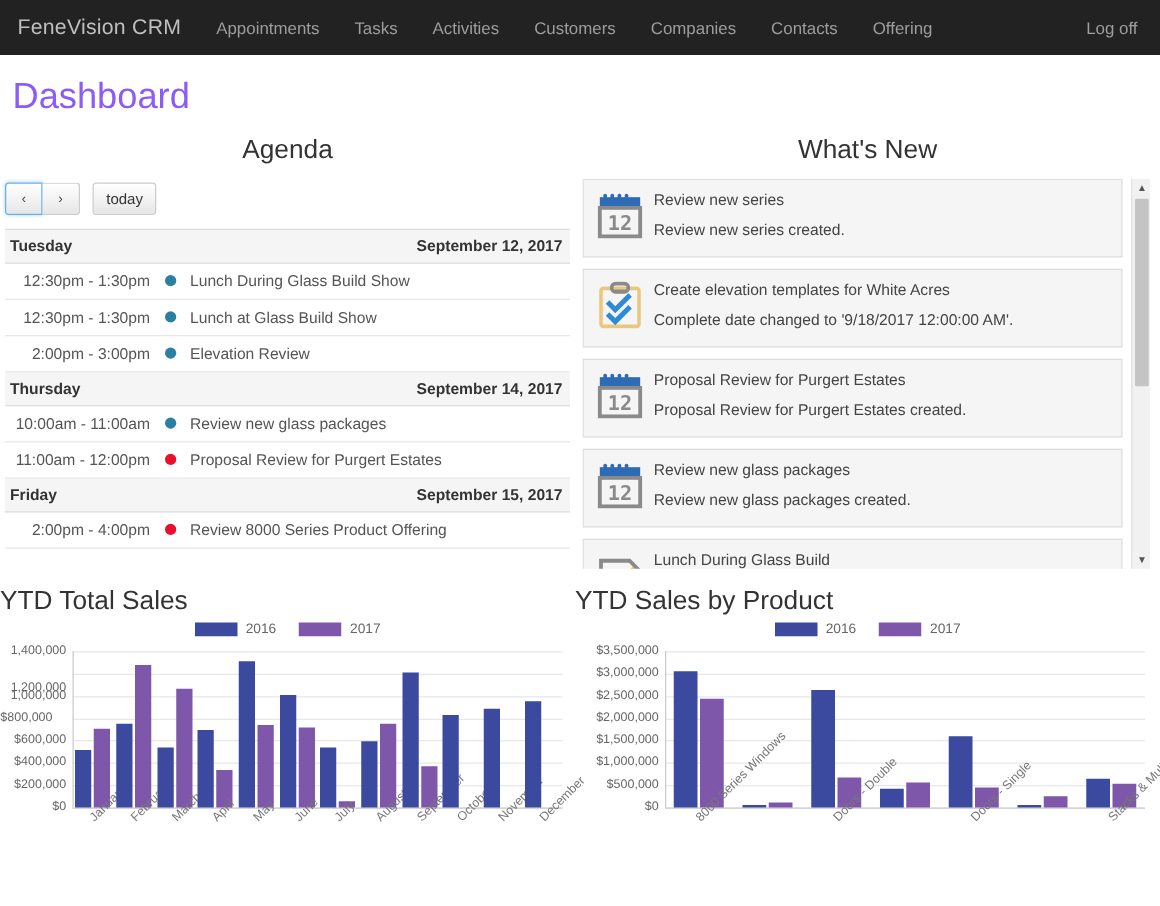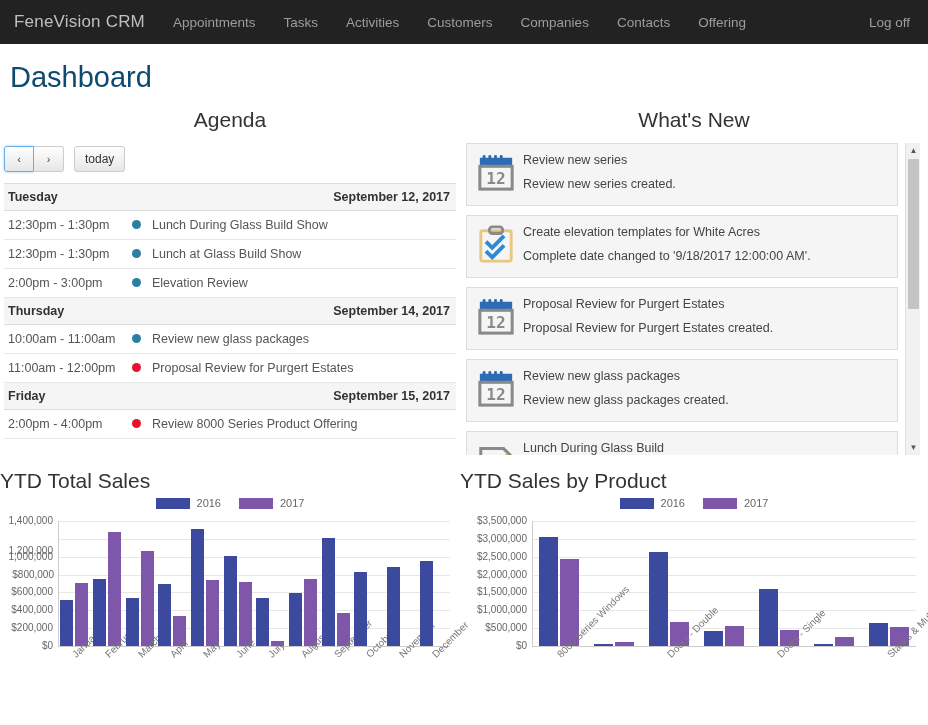--- a/index.html
+++ b/index.html
@@ -42,21 +42,21 @@
     color: #9d9d9d;
     font-size: 13.5px;
     white-space: nowrap;
     cursor: pointer;
   }
 
   
   .page-title {
     font-size: 29px;
     font-weight: 400;
-    color: #0c4a6e;
+    color: #8b5cf6;
     padding: 16px 0 6px 10px;
     margin: 0;
     line-height: 1.2;
   }
 
   
   .columns { display: flex; width: 928px; }
   .col-left  { width: 460px; }
   .col-right { width: 468px; }
 
@@ -119,21 +119,21 @@
     padding: 6px 6px 6px 4px;
   }
   .day-head td.right { text-align: right; }
   .evt-row td {
     border-bottom: 1px solid #e8e8e8;
     padding: 7px 4px;
     font-size: 12.5px;
     color: #555555;
     vertical-align: middle;
   }
-  .evt-time { width: 120px; white-space: nowrap; }
+  .evt-time { width: 120px; white-space: nowrap; text-align: right; }
   .evt-dot-cell { width: 24px; text-align: center; }
   .dot { display: inline-block; width: 9px; height: 9px; border-radius: 50%; }
   .dot.teal { background: #2a7fa3; }
   .dot.red  { background: #e8112d; }
   .evt-title { color: #555555; }
 
   
   .feed-wrap {
     position: relative;
     margin: 5px 8px 0 6px;
@@ -417,21 +417,21 @@
     <div class="plot" id="plot1" style="width:460px;height:195px;">
         <div class="gridline" style="left: 58px; top: 133px; width: 392px;"></div>
         <div class="axis-label" style="top: 127px; left: 0px; width: 53px;">$0</div>
         <div class="gridline" style="left: 58px; top: 115.143px; width: 392px;"></div>
         <div class="axis-label" style="top: 109.143px; left: 0px; width: 53px;">$200,000</div>
         <div class="gridline" style="left: 58px; top: 97.2857px; width: 392px;"></div>
         <div class="axis-label" style="top: 91.2857px; left: 0px; width: 53px;">$400,000</div>
         <div class="gridline" style="left: 58px; top: 79.4286px; width: 392px;"></div>
         <div class="axis-label" style="top: 73.4286px; left: 0px; width: 53px;">$600,000</div>
         <div class="gridline" style="left: 58px; top: 61.5714px; width: 392px;"></div>
-        <div class="axis-label" style="top: 55.5714px; left: 12px; width: 42px;">$800,000</div>
+        <div class="axis-label" style="top: 55.5714px; left: 0px; width: 42px;">$800,000</div>
         <div class="gridline" style="left: 58px; top: 43.7143px; width: 392px;"></div>
         <div class="axis-label" style="top: 37.7143px; left: 0px; width: 53px;">1,000,000</div>
         <div class="gridline" style="left: 58px; top: 25.8571px; width: 392px;"></div>
         <div class="axis-label" style="top: 32px; left: 0px; width: 53px;">1,200,000</div>
         <div class="gridline" style="left: 58px; top: 8px; width: 392px;"></div>
         <div class="axis-label" style="top: 2px; left: 0px; width: 53px;">1,400,000</div>
         <div class="axis-line-y" style="left: 58px; top: 8px; height: 125px;"></div>
         <div class="axis-line-x" style="left: 58px; top: 133px; width: 392px;"></div>
         <div class="bar" style="background: rgb(59, 74, 158); width: 13px; height: 45.9821px; left: 60.3333px; top: 87.0179px; bottom: auto;"></div>
         <div class="bar" style="background: rgb(126, 87, 171); width: 13px; height: 63.3929px; left: 75.3333px; top: 69.6071px; bottom: auto;"></div>

